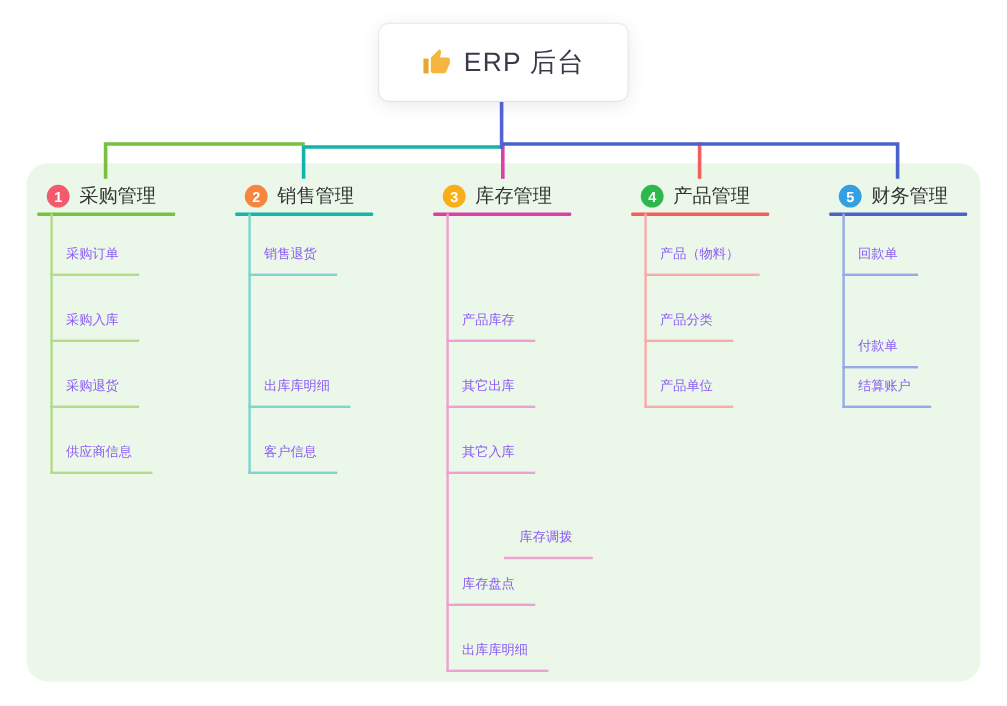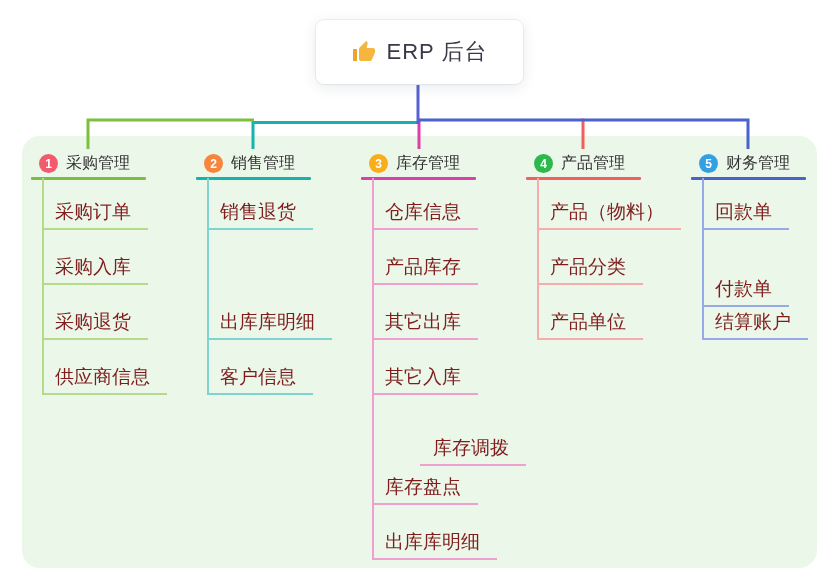--- a/index.html
+++ b/index.html
@@ -31,21 +31,21 @@
   }
   .badge{
     width:19px;height:19px;border-radius:50%;margin-right:8px;flex:0 0 auto;
     display:flex;align-items:center;justify-content:center;
     color:#ffffff;font-size:12px;font-weight:700;
   }
   .branch-underline{position:absolute;left:0;top:27px;width:115px;height:3px;border-radius:1px;}
   .tree-vline{position:absolute;width:2px;}
   .child-node{
     position:absolute;white-space:nowrap;
-    line-height:24px;font-size:19px;color:#7f1d1d;
+    line-height:24px;font-size:11px;color:#8b5cf6;
     padding:0 17px 4px 13px;cursor:pointer;text-align:right;
   }
 </style>
 </head>
 <body>
 
 <div id="canvas-bg"></div>
 
 <svg id="connectors" viewBox="0 0 839 588" xmlns="http://www.w3.org/2000/svg">
     <path d="M 253 149 L 253 122.5 L 418 122.5" stroke="#16b3ad" stroke-width="3" fill="none"></path>
@@ -88,21 +88,20 @@
       <div class="child-node" style="left: 11px; top: 160px; border-bottom: 2px solid rgb(127, 212, 207);">出库库明细</div>
       <div class="child-node" style="left: 11px; top: 215px; border-bottom: 2px solid rgb(127, 212, 207);">客户信息</div>
     </div>
     <div class="branch" style="left: 361px; top: 150px;">
       <div class="branch-title">
         <span class="badge" style="background: rgb(249, 173, 24);">3</span>
         <span>库存管理</span>
       </div>
       <div class="branch-underline" style="background: rgb(220, 63, 167);"></div>
       <div class="tree-vline" style="left: 11px; top: 28px; height: 382px; background: rgb(240, 160, 208);"></div>
-      <div class="child-node" style="left: 11px; top: 50px; border-bottom: 2px solid rgb(240, 160, 208);">仓库信息</div>
       <div class="child-node" style="left: 11px; top: 105px; border-bottom: 2px solid rgb(240, 160, 208);">产品库存</div>
       <div class="child-node" style="left: 11px; top: 160px; border-bottom: 2px solid rgb(240, 160, 208);">其它出库</div>
       <div class="child-node" style="left: 11px; top: 215px; border-bottom: 2px solid rgb(240, 160, 208);">其它入库</div>
       <div class="child-node" style="left: 11px; top: 286px; border-bottom: 2px solid rgb(240, 160, 208); margin-left: 48px;">库存调拨</div>
       <div class="child-node" style="left: 11px; top: 325px; border-bottom: 2px solid rgb(240, 160, 208);">库存盘点</div>
       <div class="child-node" style="left: 11px; top: 380px; border-bottom: 2px solid rgb(240, 160, 208);">出库库明细</div>
     </div>
     <div class="branch" style="left: 526px; top: 150px;">
       <div class="branch-title">
         <span class="badge" style="background: rgb(45, 184, 78);">4</span>

